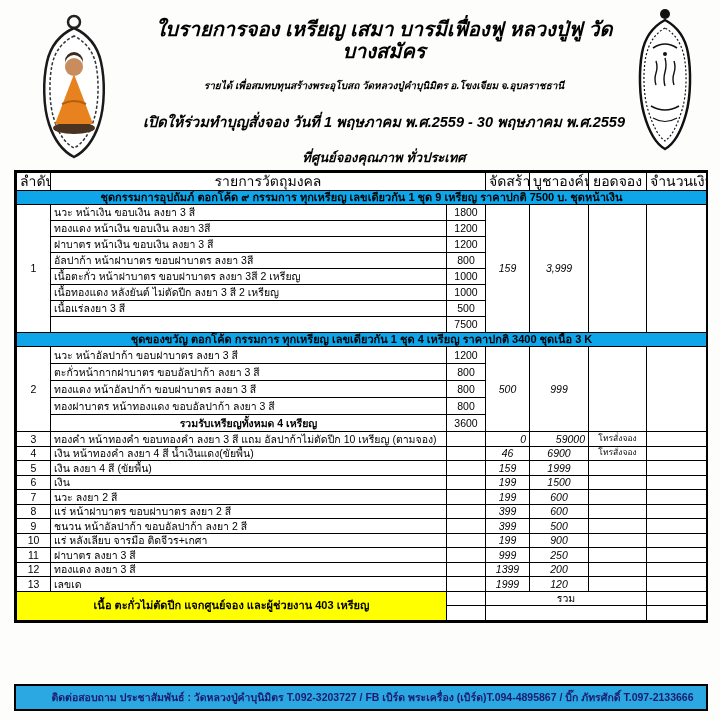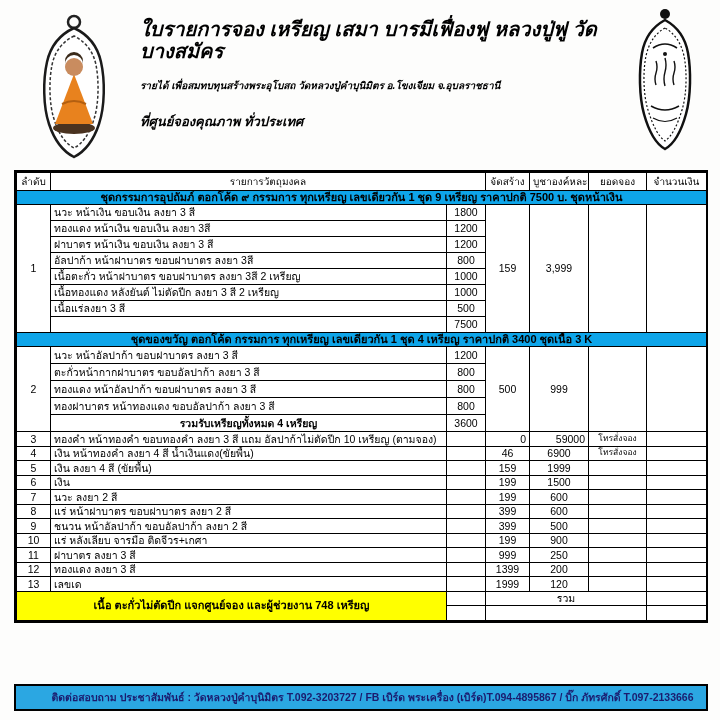--- a/index.html
+++ b/index.html
@@ -5,21 +5,21 @@
   html,body{margin:0;padding:0;}
   body{
     width:720px;height:720px;background:#f6f6f4;
     font-family:"Liberation Sans","DejaVu Sans",sans-serif;color:#000;
   }
   .page{position:relative;width:720px;height:720px;background:#fdfdfc;overflow:hidden;}
 
   
   .badge-left{position:absolute;left:24px;top:12px;}
   .badge-right{position:absolute;right:16px;top:6px;}
-  .titles{position:absolute;left:140px;right:92px;top:12px;
+  .titles{position:absolute;left:140px;right:92px;top:12px;text-align:center;
           font-style:italic;font-weight:bold;line-height:1.1;}
   .t1{font-size:20px;margin:6px 0 18px;}
   .t2{font-size:10px;margin:0 0 24px;}
   .t3{font-size:14.5px;margin:0 0 20px;}
   .t4{font-size:13px;margin:0;}
 
   
   .box{position:absolute;left:14px;top:170px;width:694px;border:2px solid #000;
        background:#fff;box-sizing:border-box;}
   .formrows{padding:2px 8px 3px;}
@@ -29,29 +29,29 @@
   .d-name{width:255px;}
   .d-phone1{width:108px;}
   .d-gap{width:10px;border:none;}
   .d-phone2{width:30px;}
   .d-date{flex:1;}
   .d-addr{flex:1;}
 
   table{border-collapse:collapse;width:690px;table-layout:fixed;margin:0;}
   th,td{border:1px solid #000;padding:0 3px;overflow:hidden;white-space:nowrap;
         line-height:1.15;vertical-align:middle;}
-  th{font-size:10px;font-weight:normal;height:17px;text-align:center;}
+  th{font-size:14px;font-weight:normal;height:17px;text-align:center;}
   td{font-size:10.5px;}
   .rbn td{background:#0ea5e9;font-weight:bold;text-align:center;font-size:11px;height:13px;}
   .rh16 td{height:15px;}
   .rh17 td{height:16px;}
   .rh15 td{height:13.5px;}
   .c-no{text-align:center;}
   .c-price{text-align:center;}
-  .c-made,.c-each{text-align:center;}
+  .c-made,.c-each{text-align:center;font-style:italic;}
   .c-order{font-size:8.5px;text-align:center;padding:0 1px;}
   .ra{text-align:right;}
   .cdesc-center{text-align:center;font-weight:bold;}
   .ynote{background:#ffff00;font-weight:bold;text-align:center;font-size:11px;white-space:normal;}
   .total{text-align:center;}
 
   
   .contact{position:absolute;left:14px;top:684px;width:694px;height:27px;
            background:#2ba7e2;border:2px solid #000;box-sizing:border-box;
            display:flex;align-items:center;justify-content:center;
@@ -80,20 +80,21 @@
     <path d="M27,42 Q39,34 51,42" fill="none" stroke="#111" stroke-width="1.6"></path>
     <path d="M30,55 q2,6 0,12 q-2,6 0,12 M39,52 q2,7 0,14 q-2,7 0,14 M48,55 q2,6 0,12 q-2,6 0,12" fill="none" stroke="#111" stroke-width="1.4"></path>
     <circle cx="39" cy="48" r="2" fill="#111"></circle>
     <path d="M25,100 Q39,108 53,100" fill="none" stroke="#111" stroke-width="1.6"></path>
     <path d="M27,112 Q39,119 51,112" fill="none" stroke="#111" stroke-width="1.2"></path>
   </svg>
 
   <div class="titles">
     <div class="t1">ใบรายการจอง เหรียญ เสมา บารมีเฟื่องฟู หลวงปู่ฟู วัดบางสมัคร</div>
     <div class="t2">รายได้ เพื่อสมทบทุนสร้างพระอุโบสถ วัดหลวงปู่คำบุนิมิตร อ.โขงเจียม จ.อุบลราชธานี</div>
+    <div class="t3">เปิดให้ร่วมทำบุญสั่งจอง วันที่ 1 พฤษภาคม พ.ศ.2559 - 30 พฤษภาคม พ.ศ.2559</div>
     <div class="t4">ที่ศูนย์จองคุณภาพ ทั่วประเทศ</div>
   </div>
 
   <div class="box">
 
     <table>
       <colgroup>
         <col style="width:34px">
           <col style="width:396px">
           <col style="width:39px">
@@ -278,21 +279,21 @@
           <td class="c-no">13</td>
           <td>เลขเด</td>
           <td class="c-price"></td>
           <td class="c-made">1999</td>
           <td class="c-each">120</td>
           <td class="c-order"></td>
           <td></td>
         </tr>
 
         <tr class="rh15">
-          <td colspan="2" rowspan="2" class="ynote">เนื้อ ตะกั่วไม่ตัดปีก แจกศูนย์จอง และผู้ช่วยงาน 748 เหรียญ</td>
+          <td colspan="2" rowspan="2" class="ynote">เนื้อ ตะกั่วไม่ตัดปีก แจกศูนย์จอง และผู้ช่วยงาน 403 เหรียญ</td>
           <td class="c-price"></td>
           <td colspan="3" class="total">รวม</td>
           <td></td>
         </tr>
         <tr class="rh15">
           <td class="c-price"></td>
           <td colspan="3"></td>
           <td></td>
         </tr>
       </tbody>

